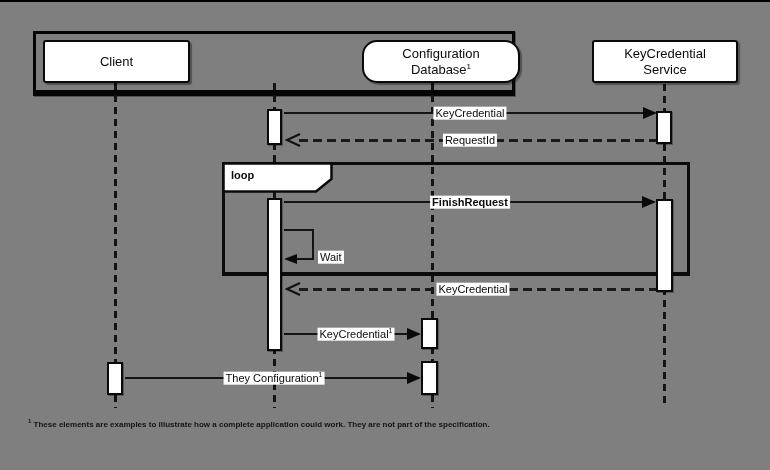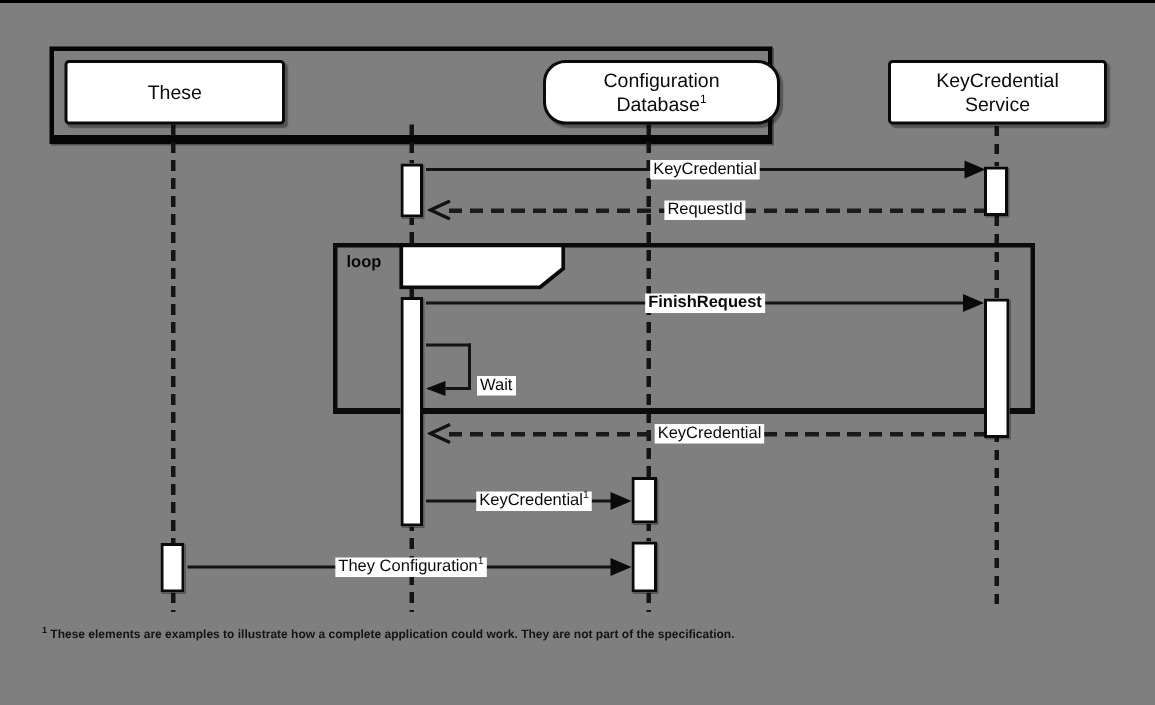--- a/index.html
+++ b/index.html
@@ -126,33 +126,33 @@
   <div class="topline"></div>
 
   <div class="sys-frame" style="left:33px;top:31px;width:482px;height:65px;"></div>
 
   <div class="lifeline" style="left:114px;top:83px;height:325px;"></div>
   <div class="lifeline" style="left:273px;top:83px;height:325px;"></div>
   <div class="lifeline" style="left:431px;top:83px;height:325px;"></div>
   <div class="lifeline" style="left:663px;top:84px;height:324px;"></div>
 
   <div class="participant" style="left:43px;top:40px;width:147px;">
-    <span>These</span>
+    <span>Client</span>
   </div>
   <div class="participant rounded" style="left:362px;top:40px;width:158px;">
     <span>Configuration</span>
     <span><span>Database</span><sup>1</sup></span>
   </div>
   <div class="participant" style="left:592px;top:40px;width:146px;">
     <span>KeyCredential</span>
     <span>Service</span>
   </div>
 
   <div class="loop-frame" style="left:222px;top:162px;width:468px;height:114px;"></div>
-  <div class="loop-label" style="left:222px;top:162px;padding-left:44px;">
+  <div class="loop-label" style="left:222px;top:162px;">
     <svg width="111" height="31" viewBox="0 0 111 31">
       <polygon points="1.5,1.5 109.5,1.5 109.5,17 94,29.5 1.5,29.5" fill="#ffffff" stroke="#0a0a0a" stroke-width="2.5"></polygon>
     </svg>
     <span class="optext">loop</span>
   </div>
 
   <div class="activation" style="left:267px;top:109px;width:15px;height:36px;"></div>
   <div class="activation" style="left:656px;top:111px;width:16px;height:33px;"></div>
   <div class="activation" style="left:267px;top:198px;width:15px;height:153px;"></div>
   <div class="activation" style="left:656px;top:199px;width:17px;height:93px;"></div>

